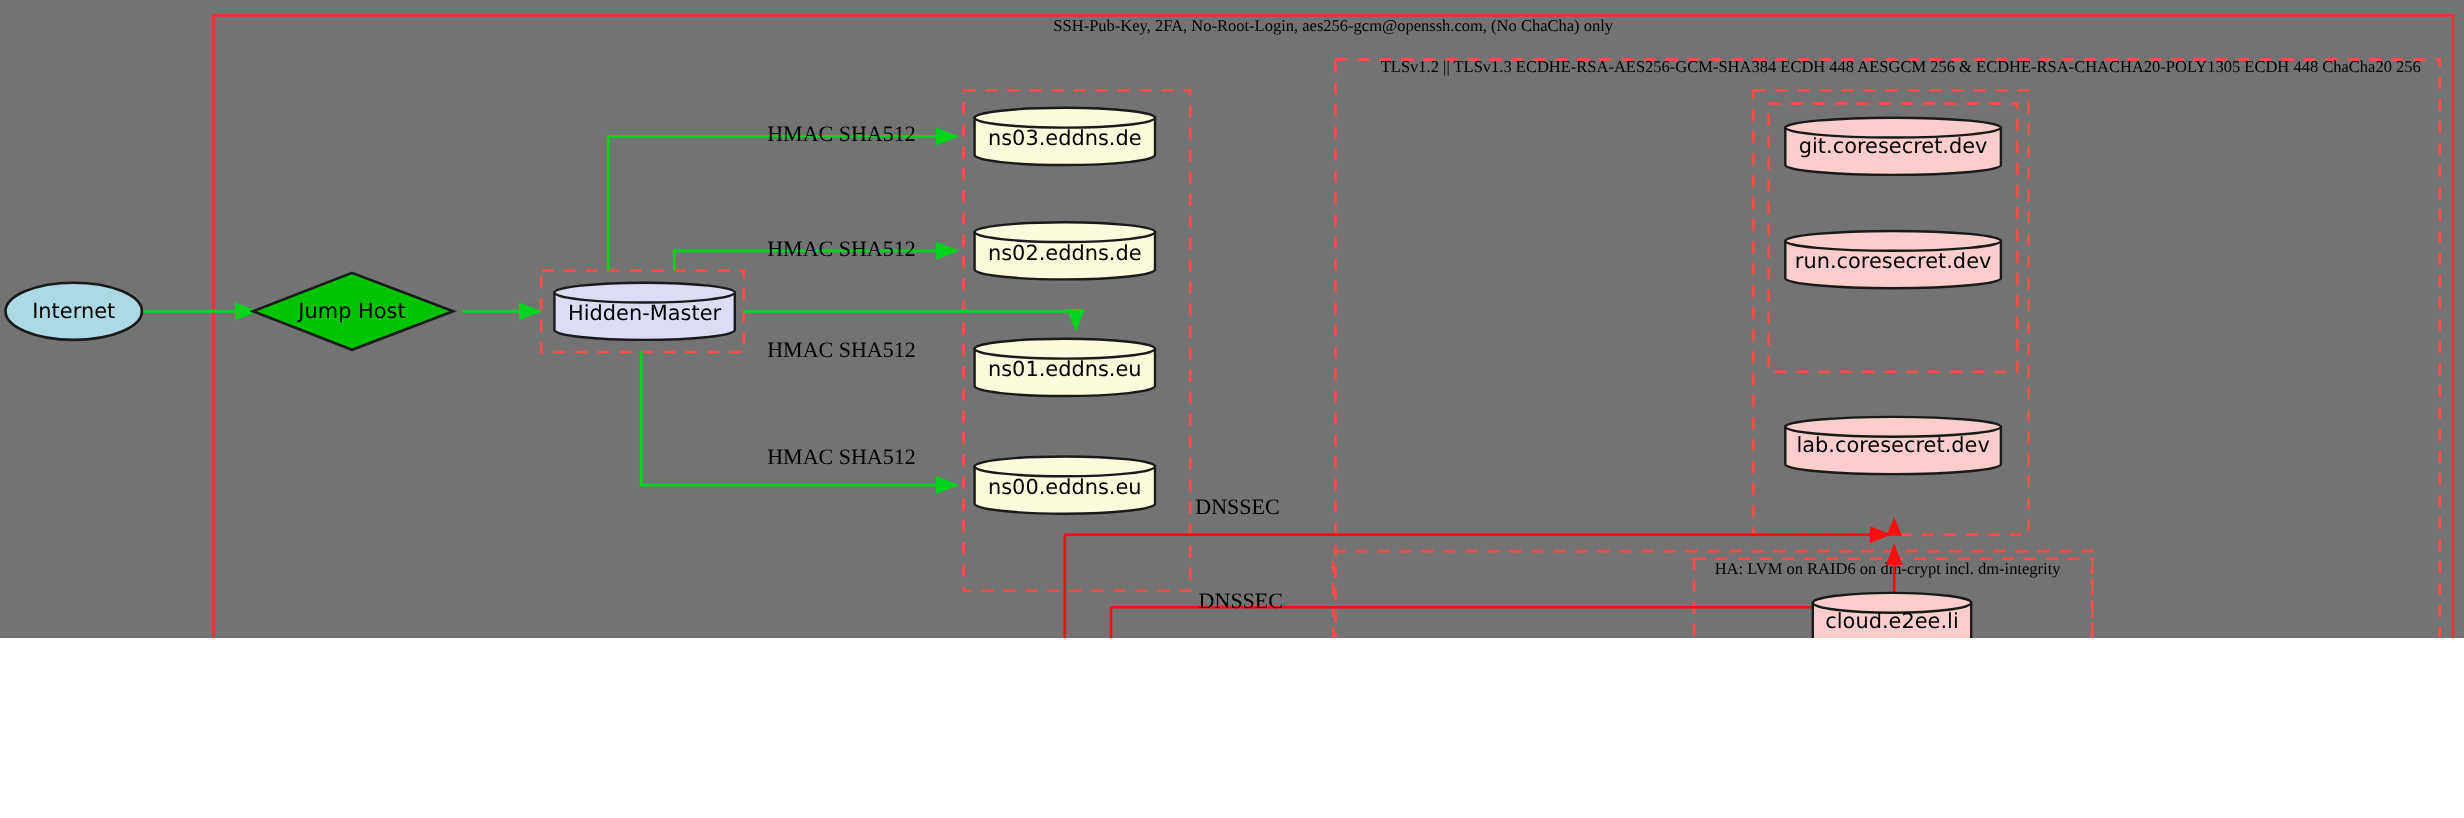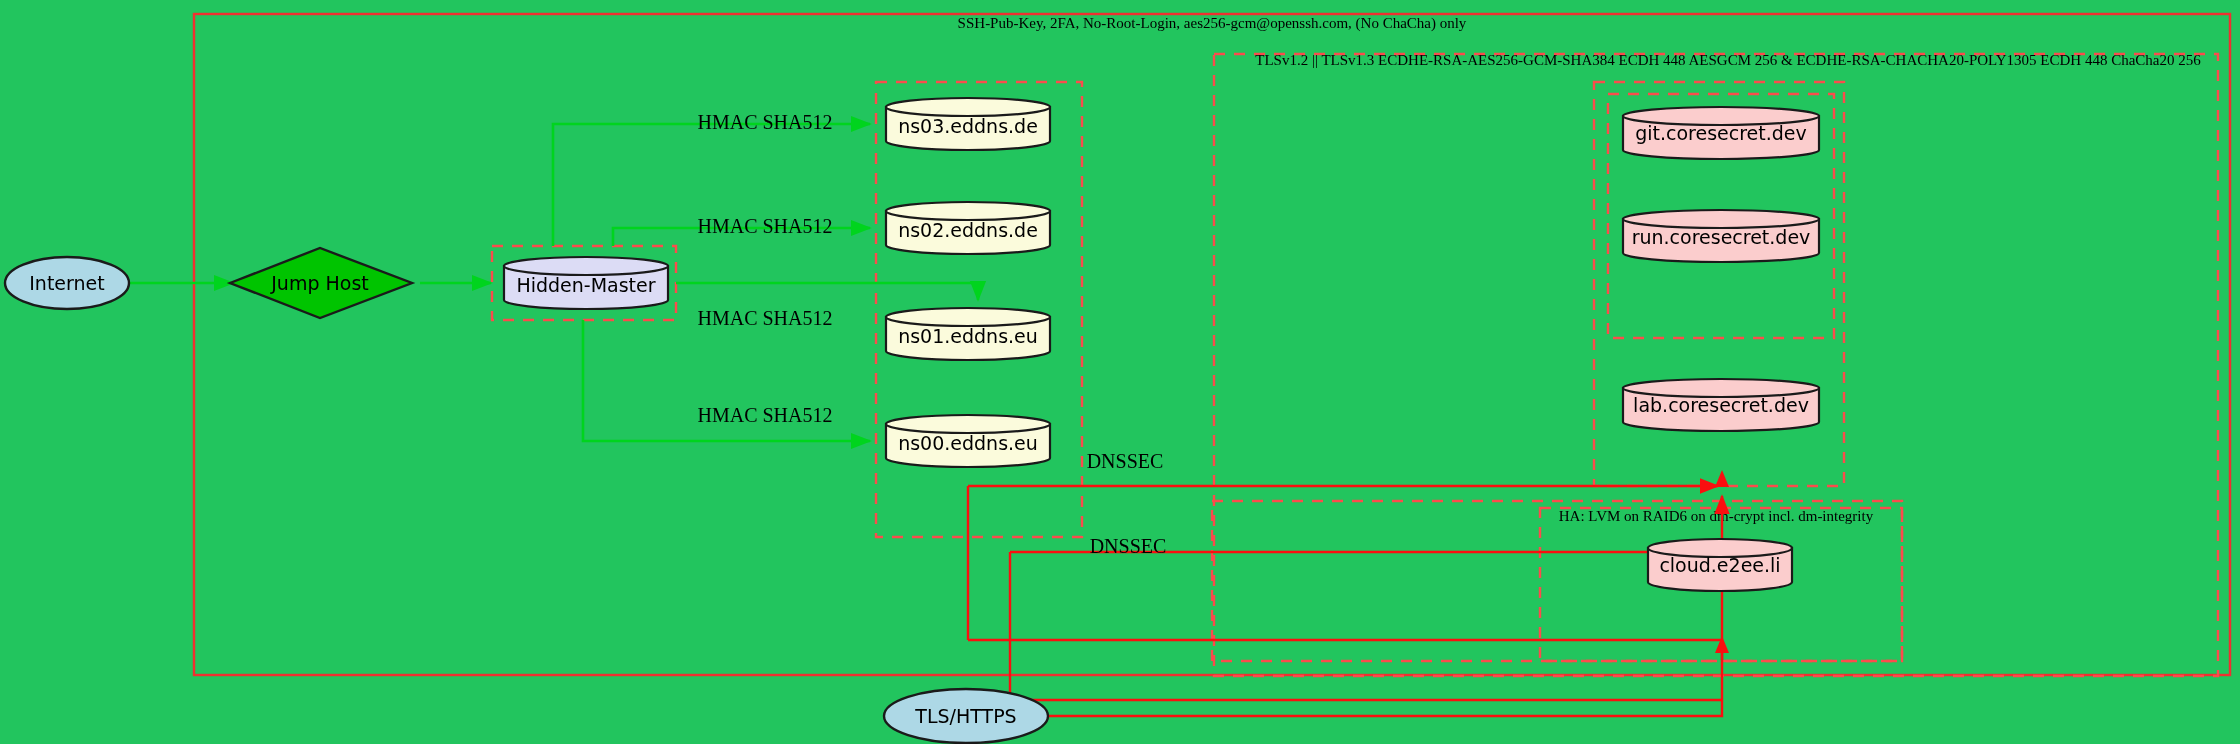--- a/index.html
+++ b/index.html
@@ -6,22 +6,22 @@
     margin: 0;
     padding: 0;
     background: #ffffff;
   }
   body {
     font-family: "Liberation Sans", sans-serif;
   }
   #canvas {
     position: relative;
     width: 2240px;
-    height: 744px;
-    background: #22c55e;
+    height: 580px;
+    background: #737373;
     overflow: hidden;
   }
   #diagram-svg {
     position: absolute;
     left: 0;
     top: 0;
     width: 2240px;
     height: 744px;
   }
   .node-label {

